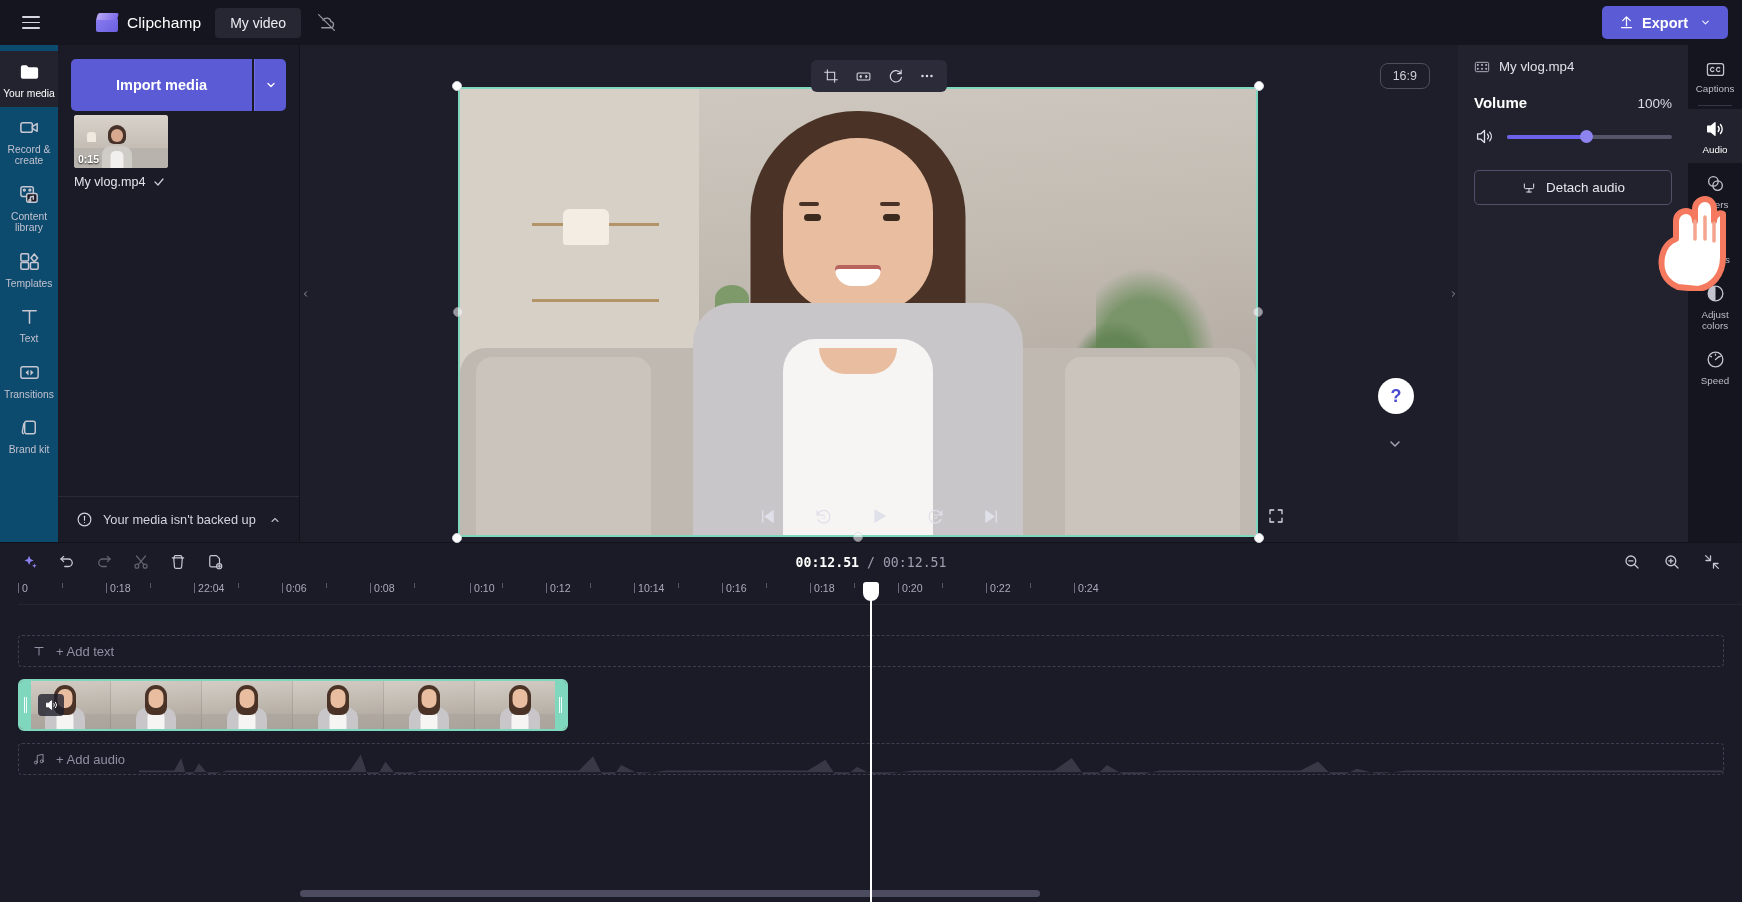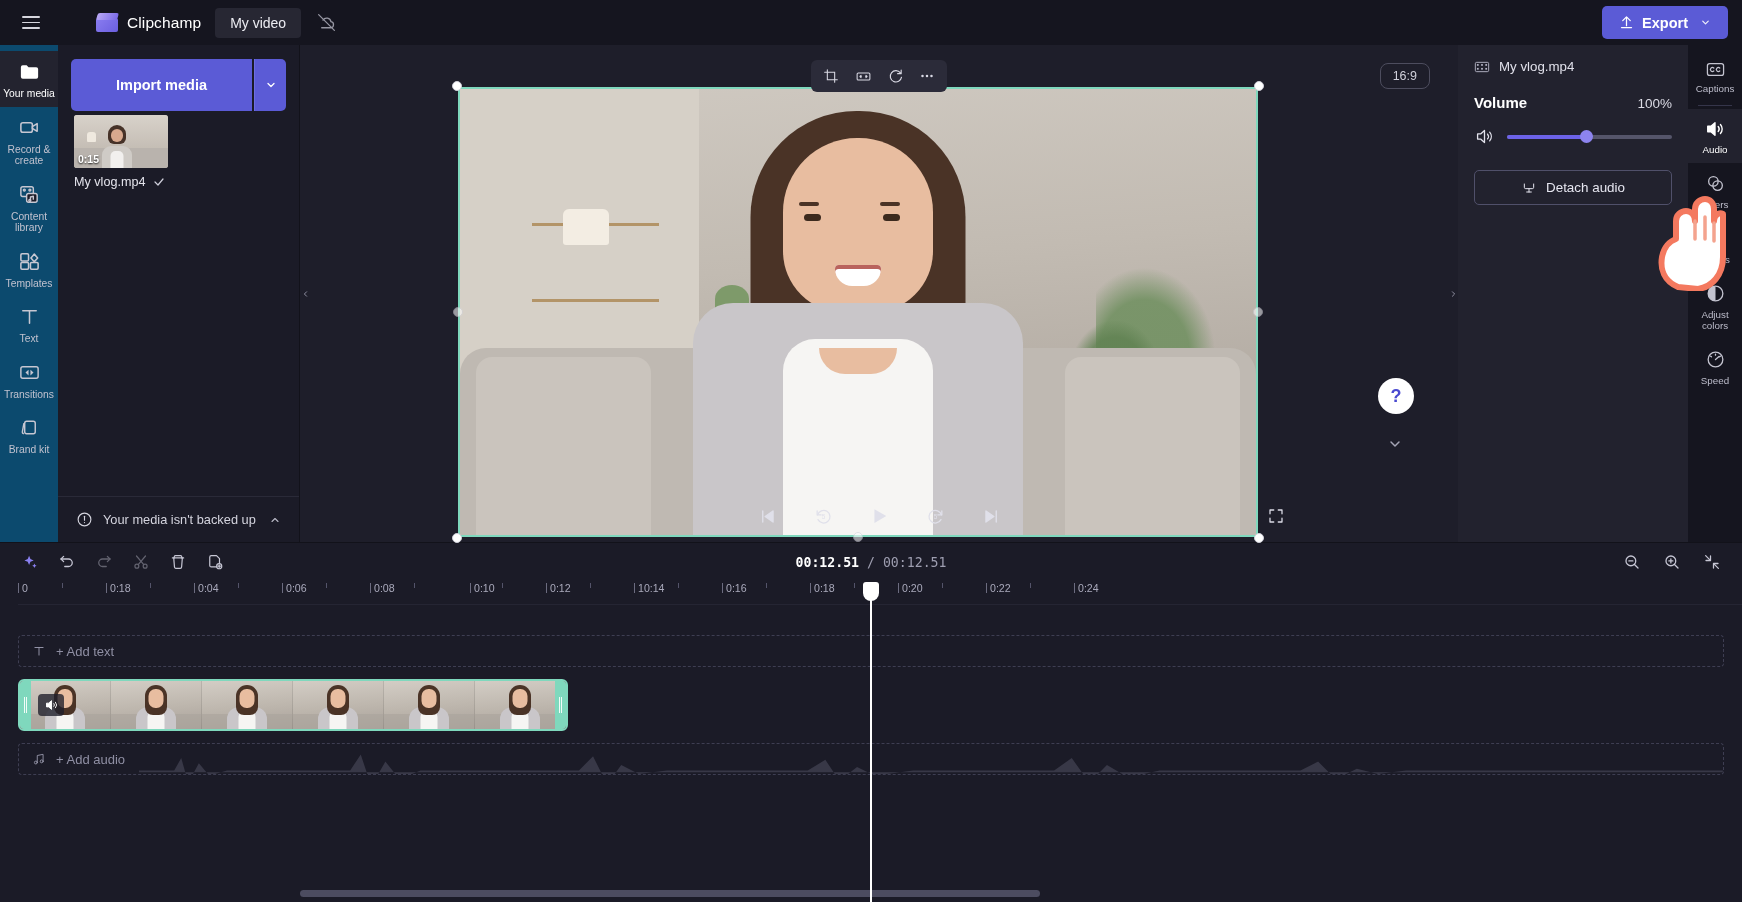--- a/index.html
+++ b/index.html
@@ -792,21 +792,21 @@
           </div>
           <div class="tick" style="left: 88px;">
             <div class="bar"></div>
             <div class="lbl">0:18</div>
           </div>
           <div class="tick minor" style="left: 132px;">
             <div class="bar"></div>
           </div>
           <div class="tick" style="left: 176px;">
             <div class="bar"></div>
-            <div class="lbl">0:04</div>
+            <div class="lbl">22:04</div>
           </div>
           <div class="tick minor" style="left: 220px;">
             <div class="bar"></div>
           </div>
           <div class="tick" style="left: 264px;">
             <div class="bar"></div>
             <div class="lbl">0:06</div>
           </div>
           <div class="tick minor" style="left: 308px;">
             <div class="bar"></div>

